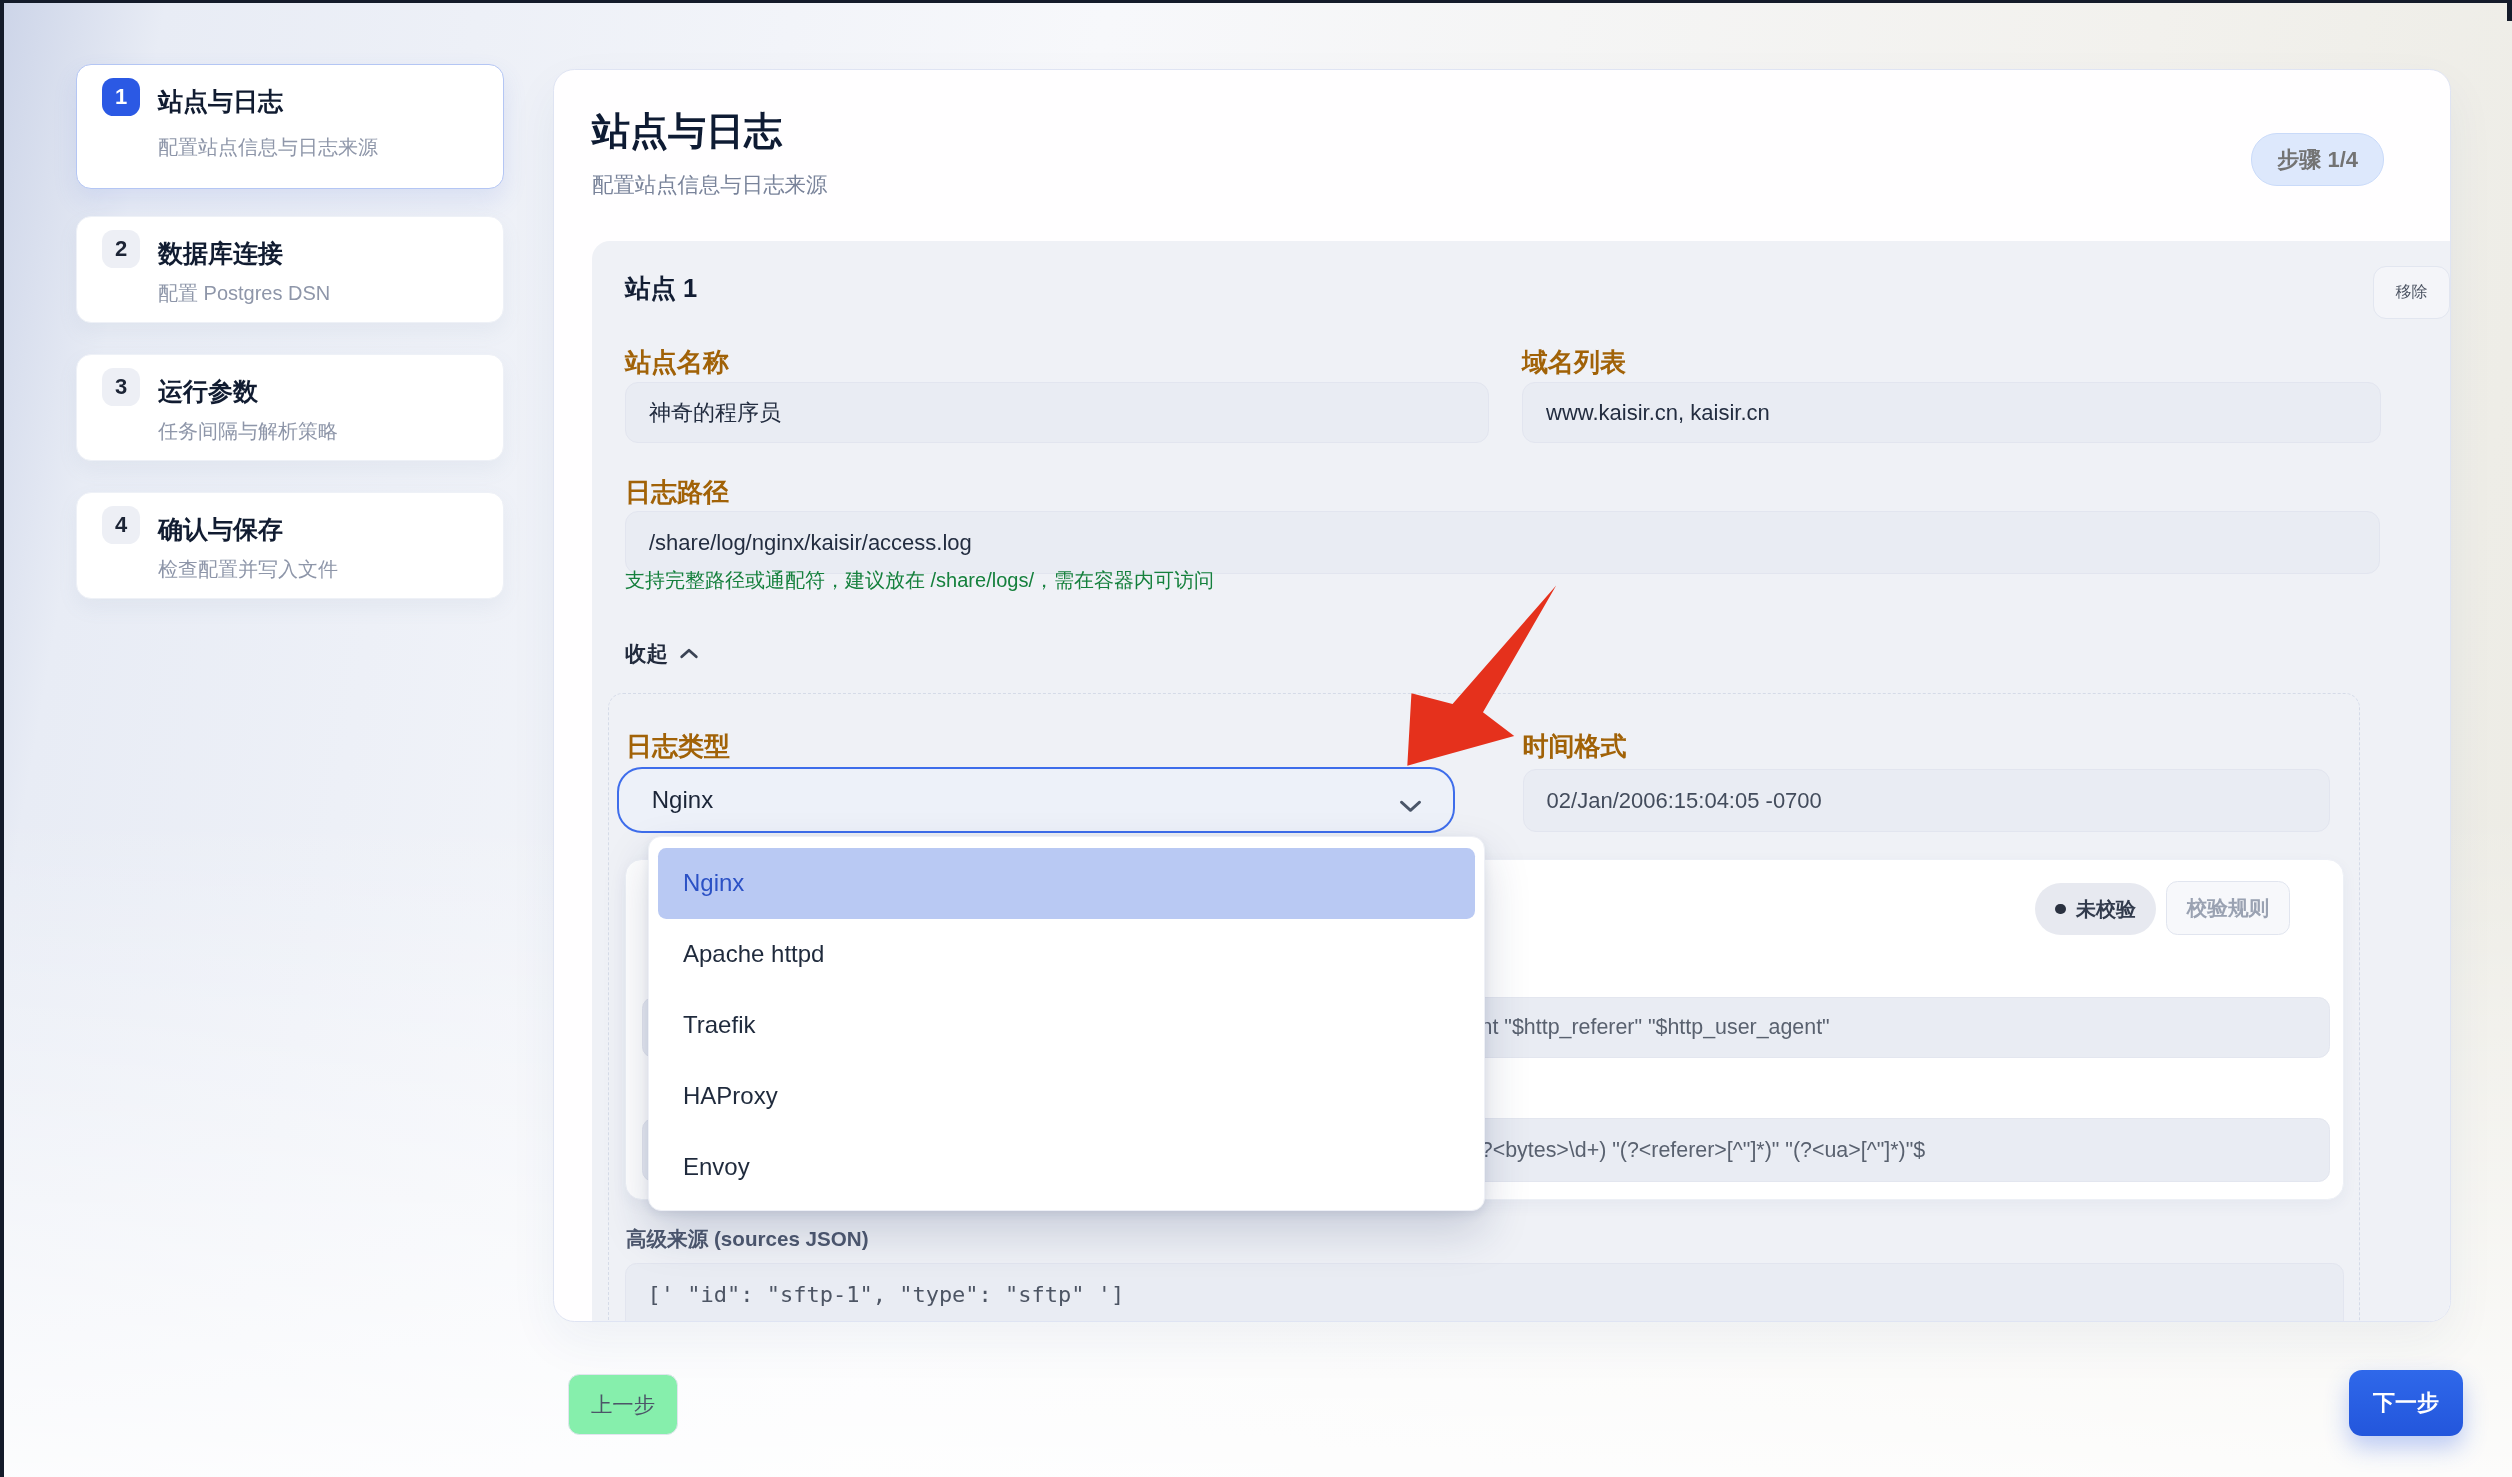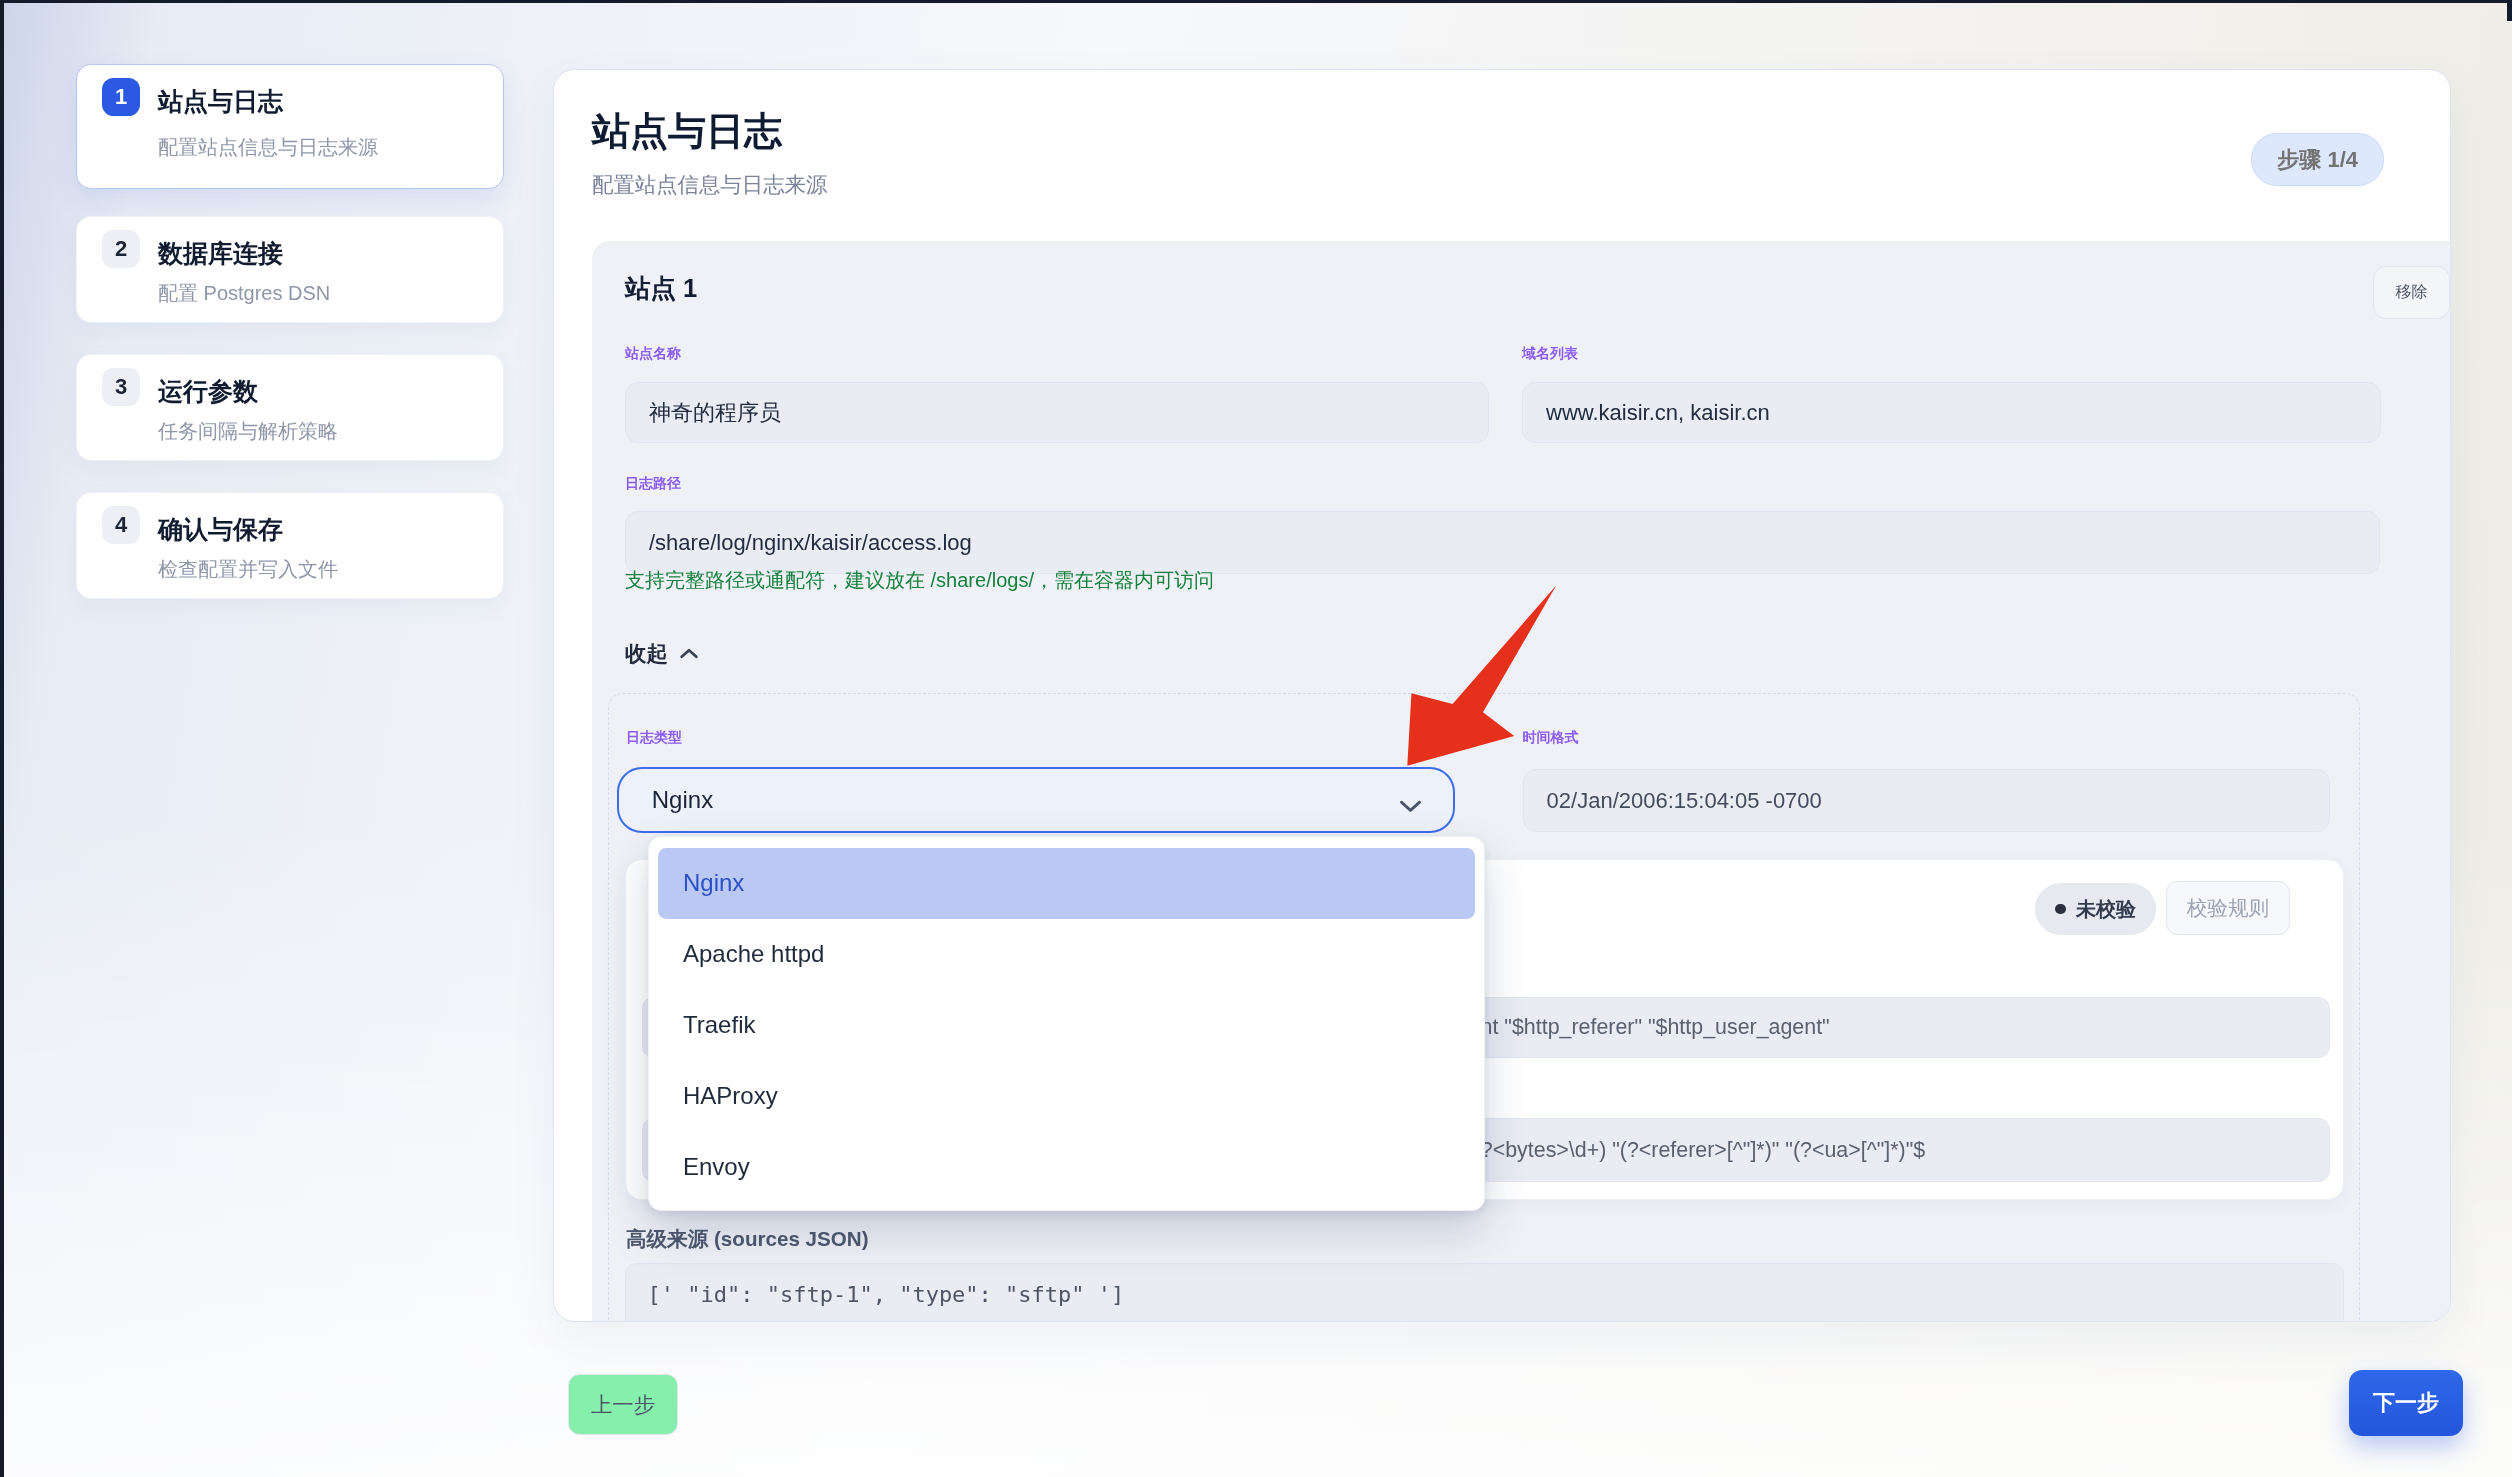--- a/index.html
+++ b/index.html
@@ -58,21 +58,21 @@
   .site-card{
     position:absolute; left:38px; top:171px; width:1886px; height:1234px;
     background:#eff1f6; border-radius:18px;
   }
   .site-card-title{ position:absolute; left:33px; top:30px; font-size:25.5px; font-weight:bold; color:#121d33; }
   .remove-btn{
     position:absolute; right:28px; top:25px; height:53px; padding:0 21.4px;
     background:#f4f5f9; border:1.6px solid #e2e6f0; border-radius:13px;
     font-size:16px; color:#4b5362; display:flex; align-items:center; cursor:pointer;
   }
-  .fld-label{ position:absolute; font-size:14px; font-weight:bold; color:#8b5cf6; white-space:nowrap; }
+  .fld-label{ position:absolute; font-size:26px; font-weight:bold; color:#a16207; white-space:nowrap; }
   .inp{
     position:absolute; background:#e9ecf3; border:0.8px solid #e2e5ef; border-radius:13px;
     font-size:22px; color:#232d40; display:flex; align-items:center; padding:0 23px; white-space:nowrap;
   }
   .help-text{ position:absolute; left:33px; top:326px; font-size:20px; color:#15803d; white-space:nowrap; }
   .collapse-row{
     position:absolute; left:33px; top:398px; font-size:21.4px; font-weight:bold; color:#232c3e;
     display:flex; align-items:center; gap:11.5px; cursor:pointer;
   }
 
@@ -94,21 +94,21 @@
   }
   .status-badge{
     position:absolute; right:187px; top:23px; height:52px; border-radius:26px;
     background:#e7e9f0; color:#323b4d; font-size:20px; font-weight:bold;
     display:flex; align-items:center; gap:10px; padding:0 20px; white-space:nowrap;
   }
   .status-dot{ width:10.7px; height:10.7px; border-radius:50%; background:#2a3140; }
   .rules-btn{
     position:absolute; right:53px; top:21.4px; height:54px; padding:0 20px;
     background:#f7f8fb; border:1.6px solid #e1e5ef; border-radius:11.5px;
-    color:#9aa2b2; font-size:20.6px; font-weight:normal; display:flex; align-items:center; cursor:pointer; white-space:nowrap;
+    color:#9aa2b2; font-size:20.6px; font-weight:bold; display:flex; align-items:center; cursor:pointer; white-space:nowrap;
   }
   .frag-inp{
     position:absolute; left:15.6px; width:1688px; background:#e9ecf3; border:0.8px solid #e3e6ef;
     border-radius:11.5px; overflow:hidden;
   }
   .frag-inp span{ position:absolute; top:0; height:100%; display:flex; align-items:center;
     font-size:21.4px; color:#59616f; white-space:pre; }
   .sources-label{ position:absolute; left:17.3px; top:531px; font-size:20.6px; font-weight:bold; color:#4e586e; white-space:nowrap; }
   .sources-inp{
     position:absolute; left:16.5px; top:569px; width:1719px; height:123px;

